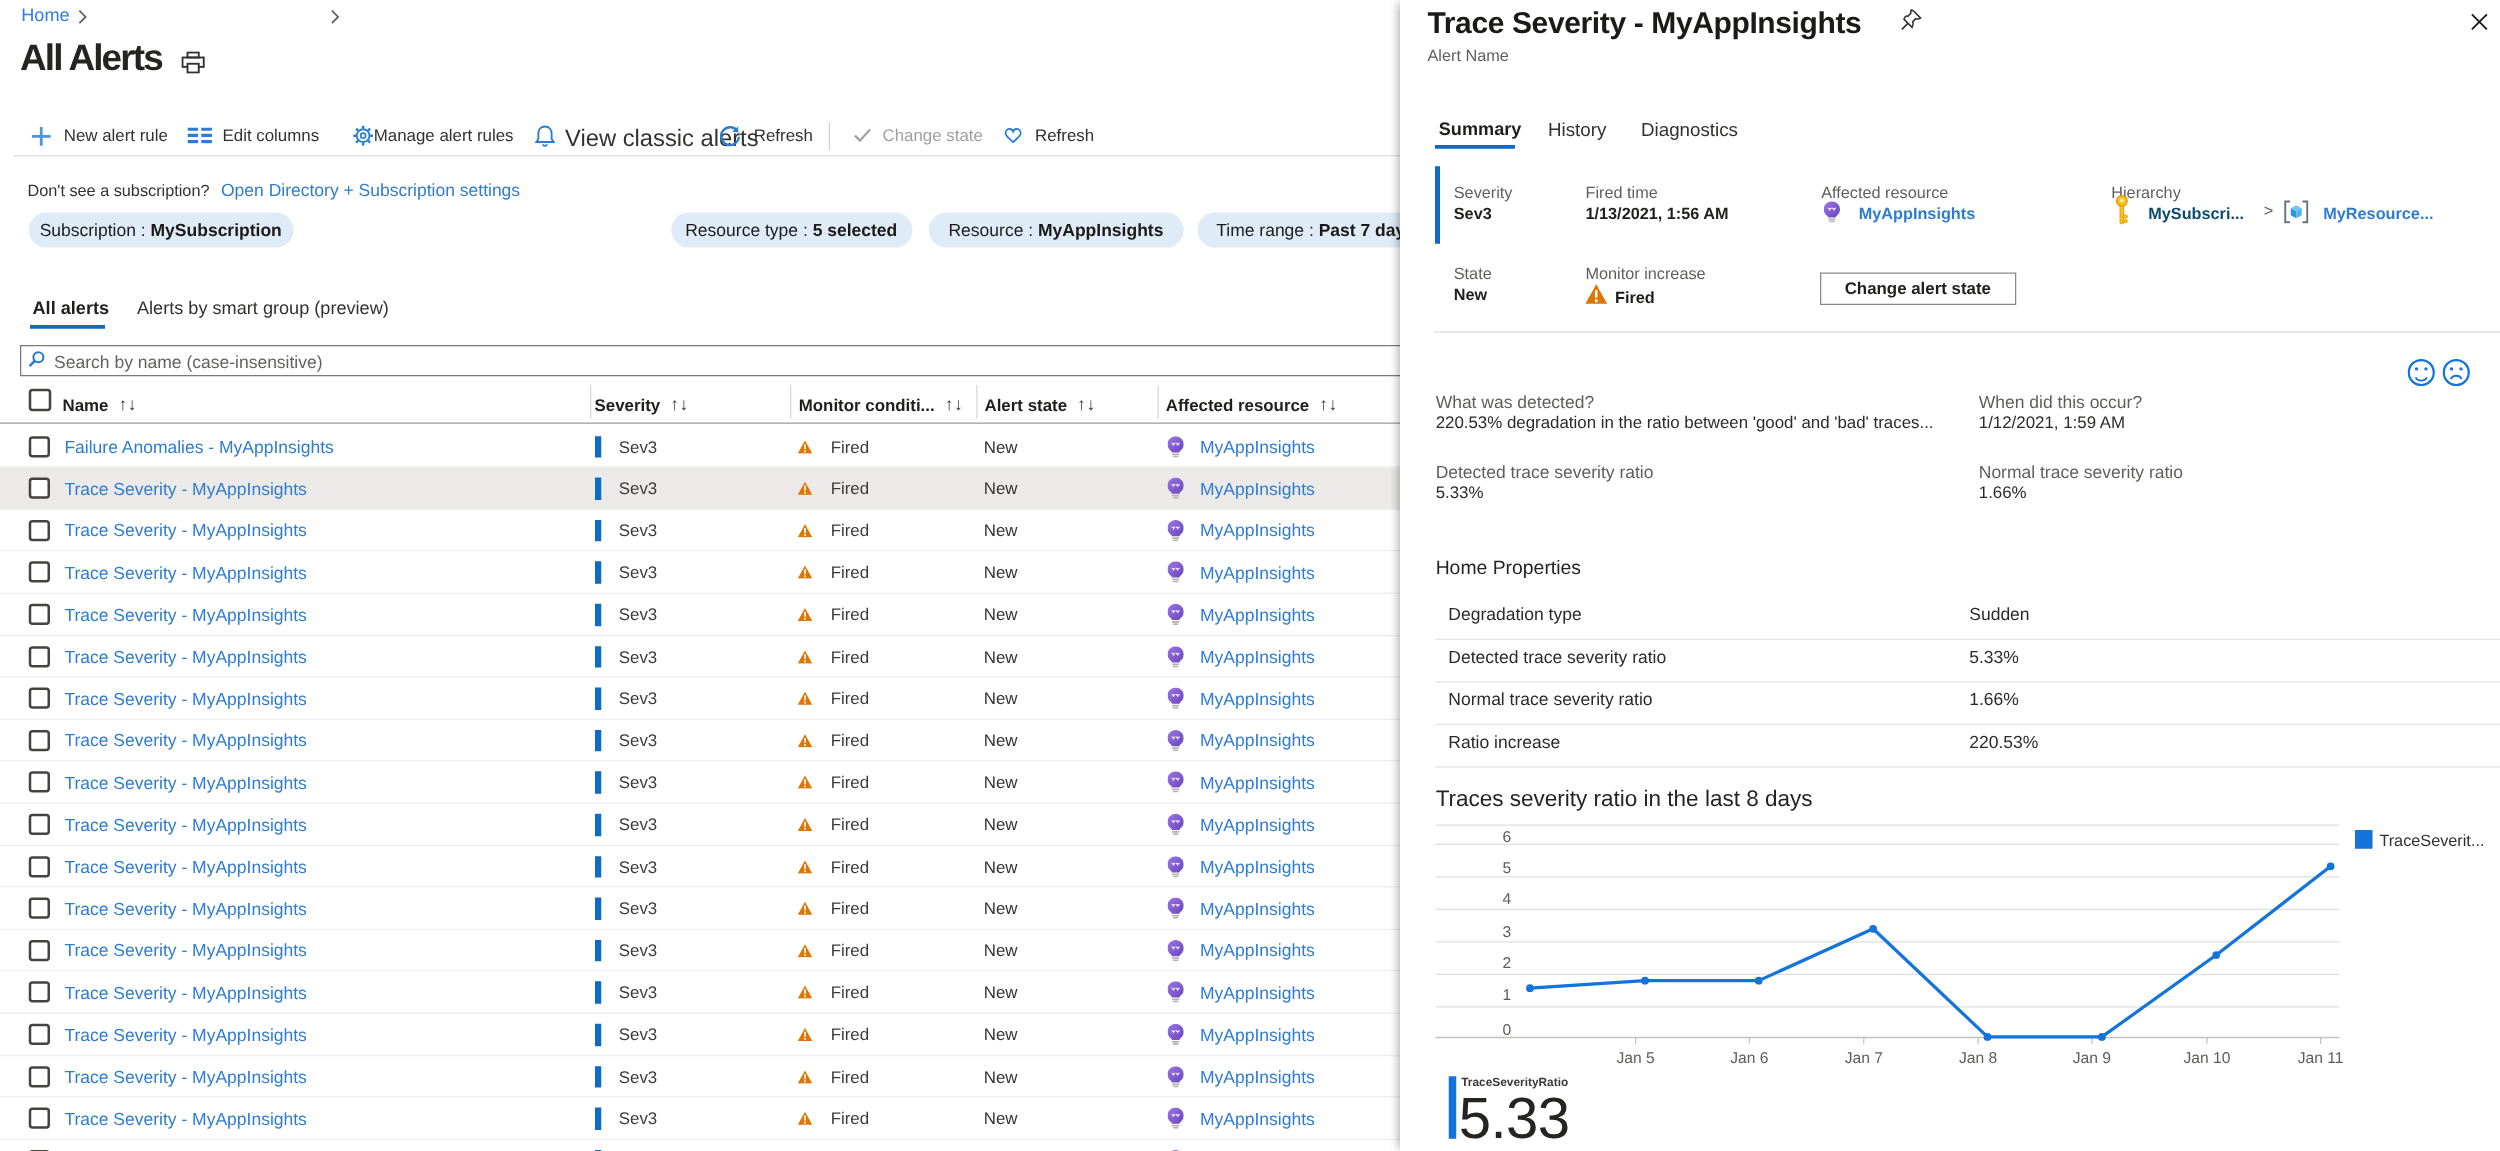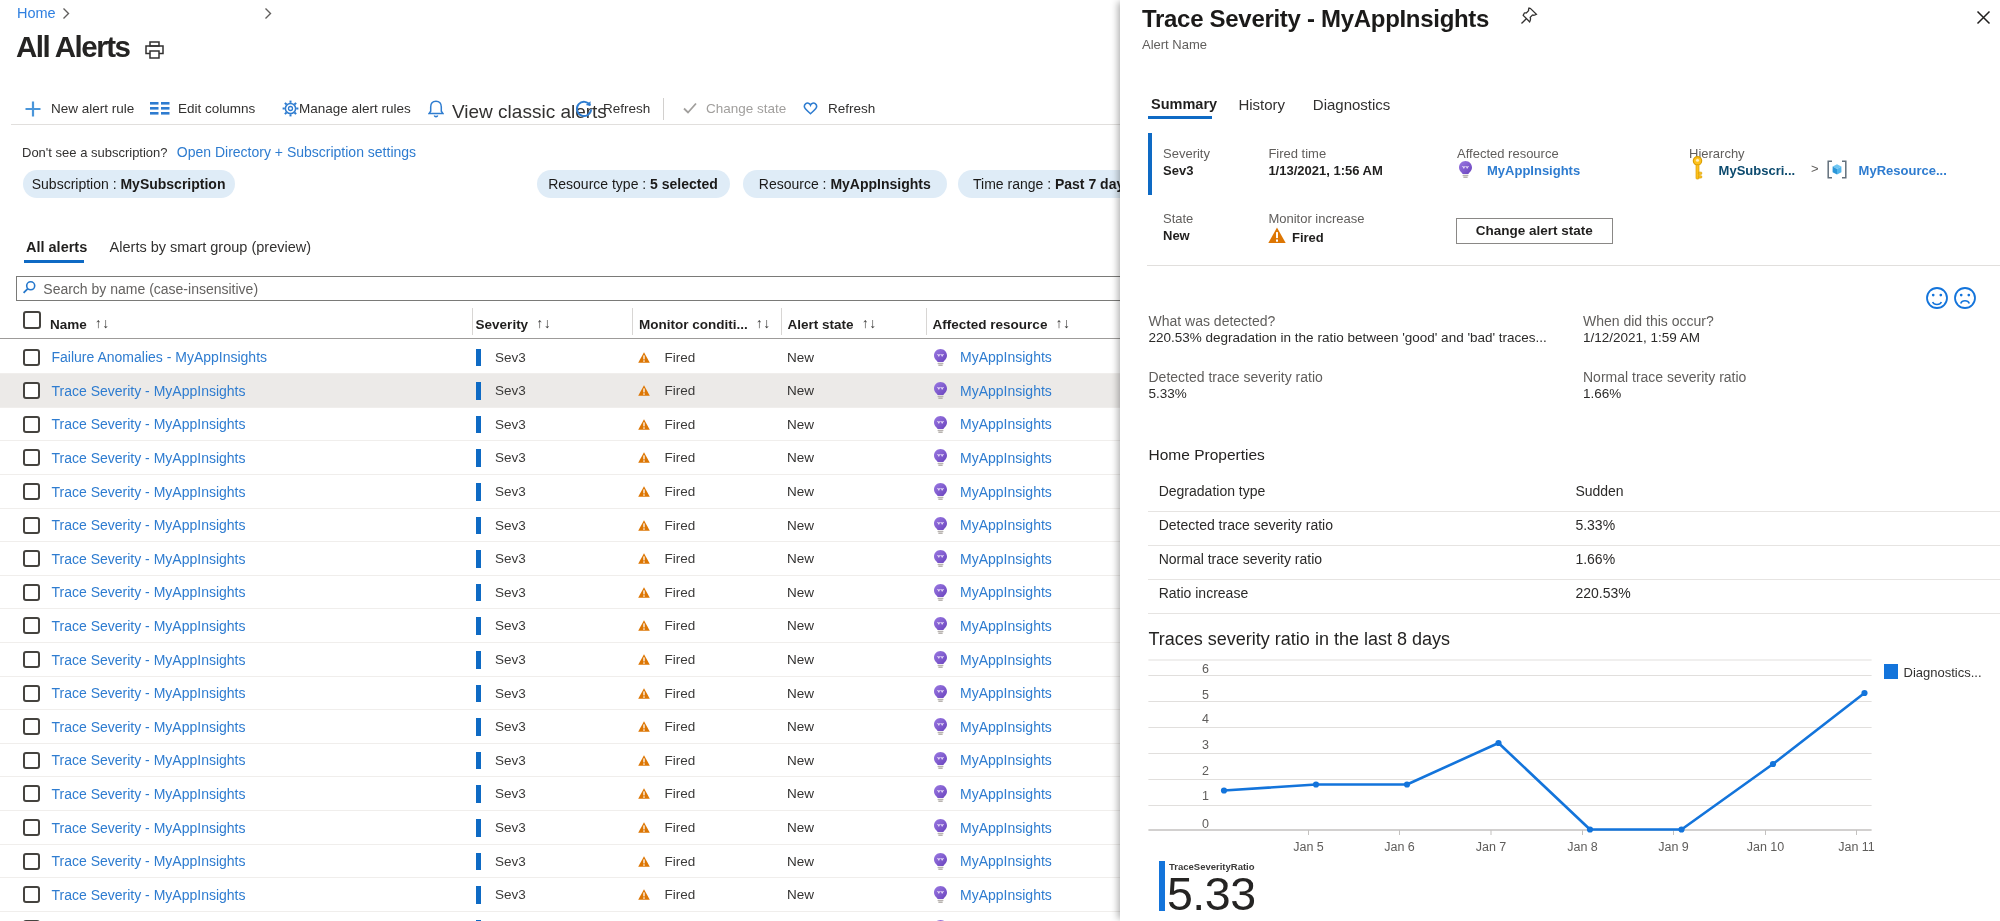--- a/index.html
+++ b/index.html
@@ -723,16 +723,16 @@
       <circle cx="104" cy="790.5" r="3.1" fill="#1374db"></circle>
       <circle cx="196" cy="784.5" r="3.1" fill="#1374db"></circle>
       <circle cx="287" cy="784.5" r="3.1" fill="#1374db"></circle>
       <circle cx="378.5" cy="743" r="3.1" fill="#1374db"></circle>
       <circle cx="470" cy="829.5" r="3.1" fill="#1374db"></circle>
       <circle cx="561.5" cy="829.5" r="3.1" fill="#1374db"></circle>
       <circle cx="653" cy="764" r="3.1" fill="#1374db"></circle>
       <circle cx="744.5" cy="693" r="3.1" fill="#1374db"></circle>
     </svg>
 <div class="abs" style="left:764px;top:664px;width:14px;height:14.5px;background:#1374db"></div>
-<div class="abs" style="left:783.5px;top:665px;font-size:13px;color:#323130">Diagnostics...</div>
+<div class="abs" style="left:783.5px;top:665px;font-size:13px;color:#323130">TraceSeverit...</div>
 <div class="abs" style="left:39px;top:861px;width:5.5px;height:50px;background:#1374db"></div>
 <div class="abs" style="left:49px;top:860.5px;font-size:9.5px;font-weight:bold;color:#3b3a39">TraceSeverityRatio</div>
 <div class="abs" style="left:47px;top:867px;font-size:46.5px;color:#252423;letter-spacing:-0.5px">5.33</div>
 </div>
 </body></html>

